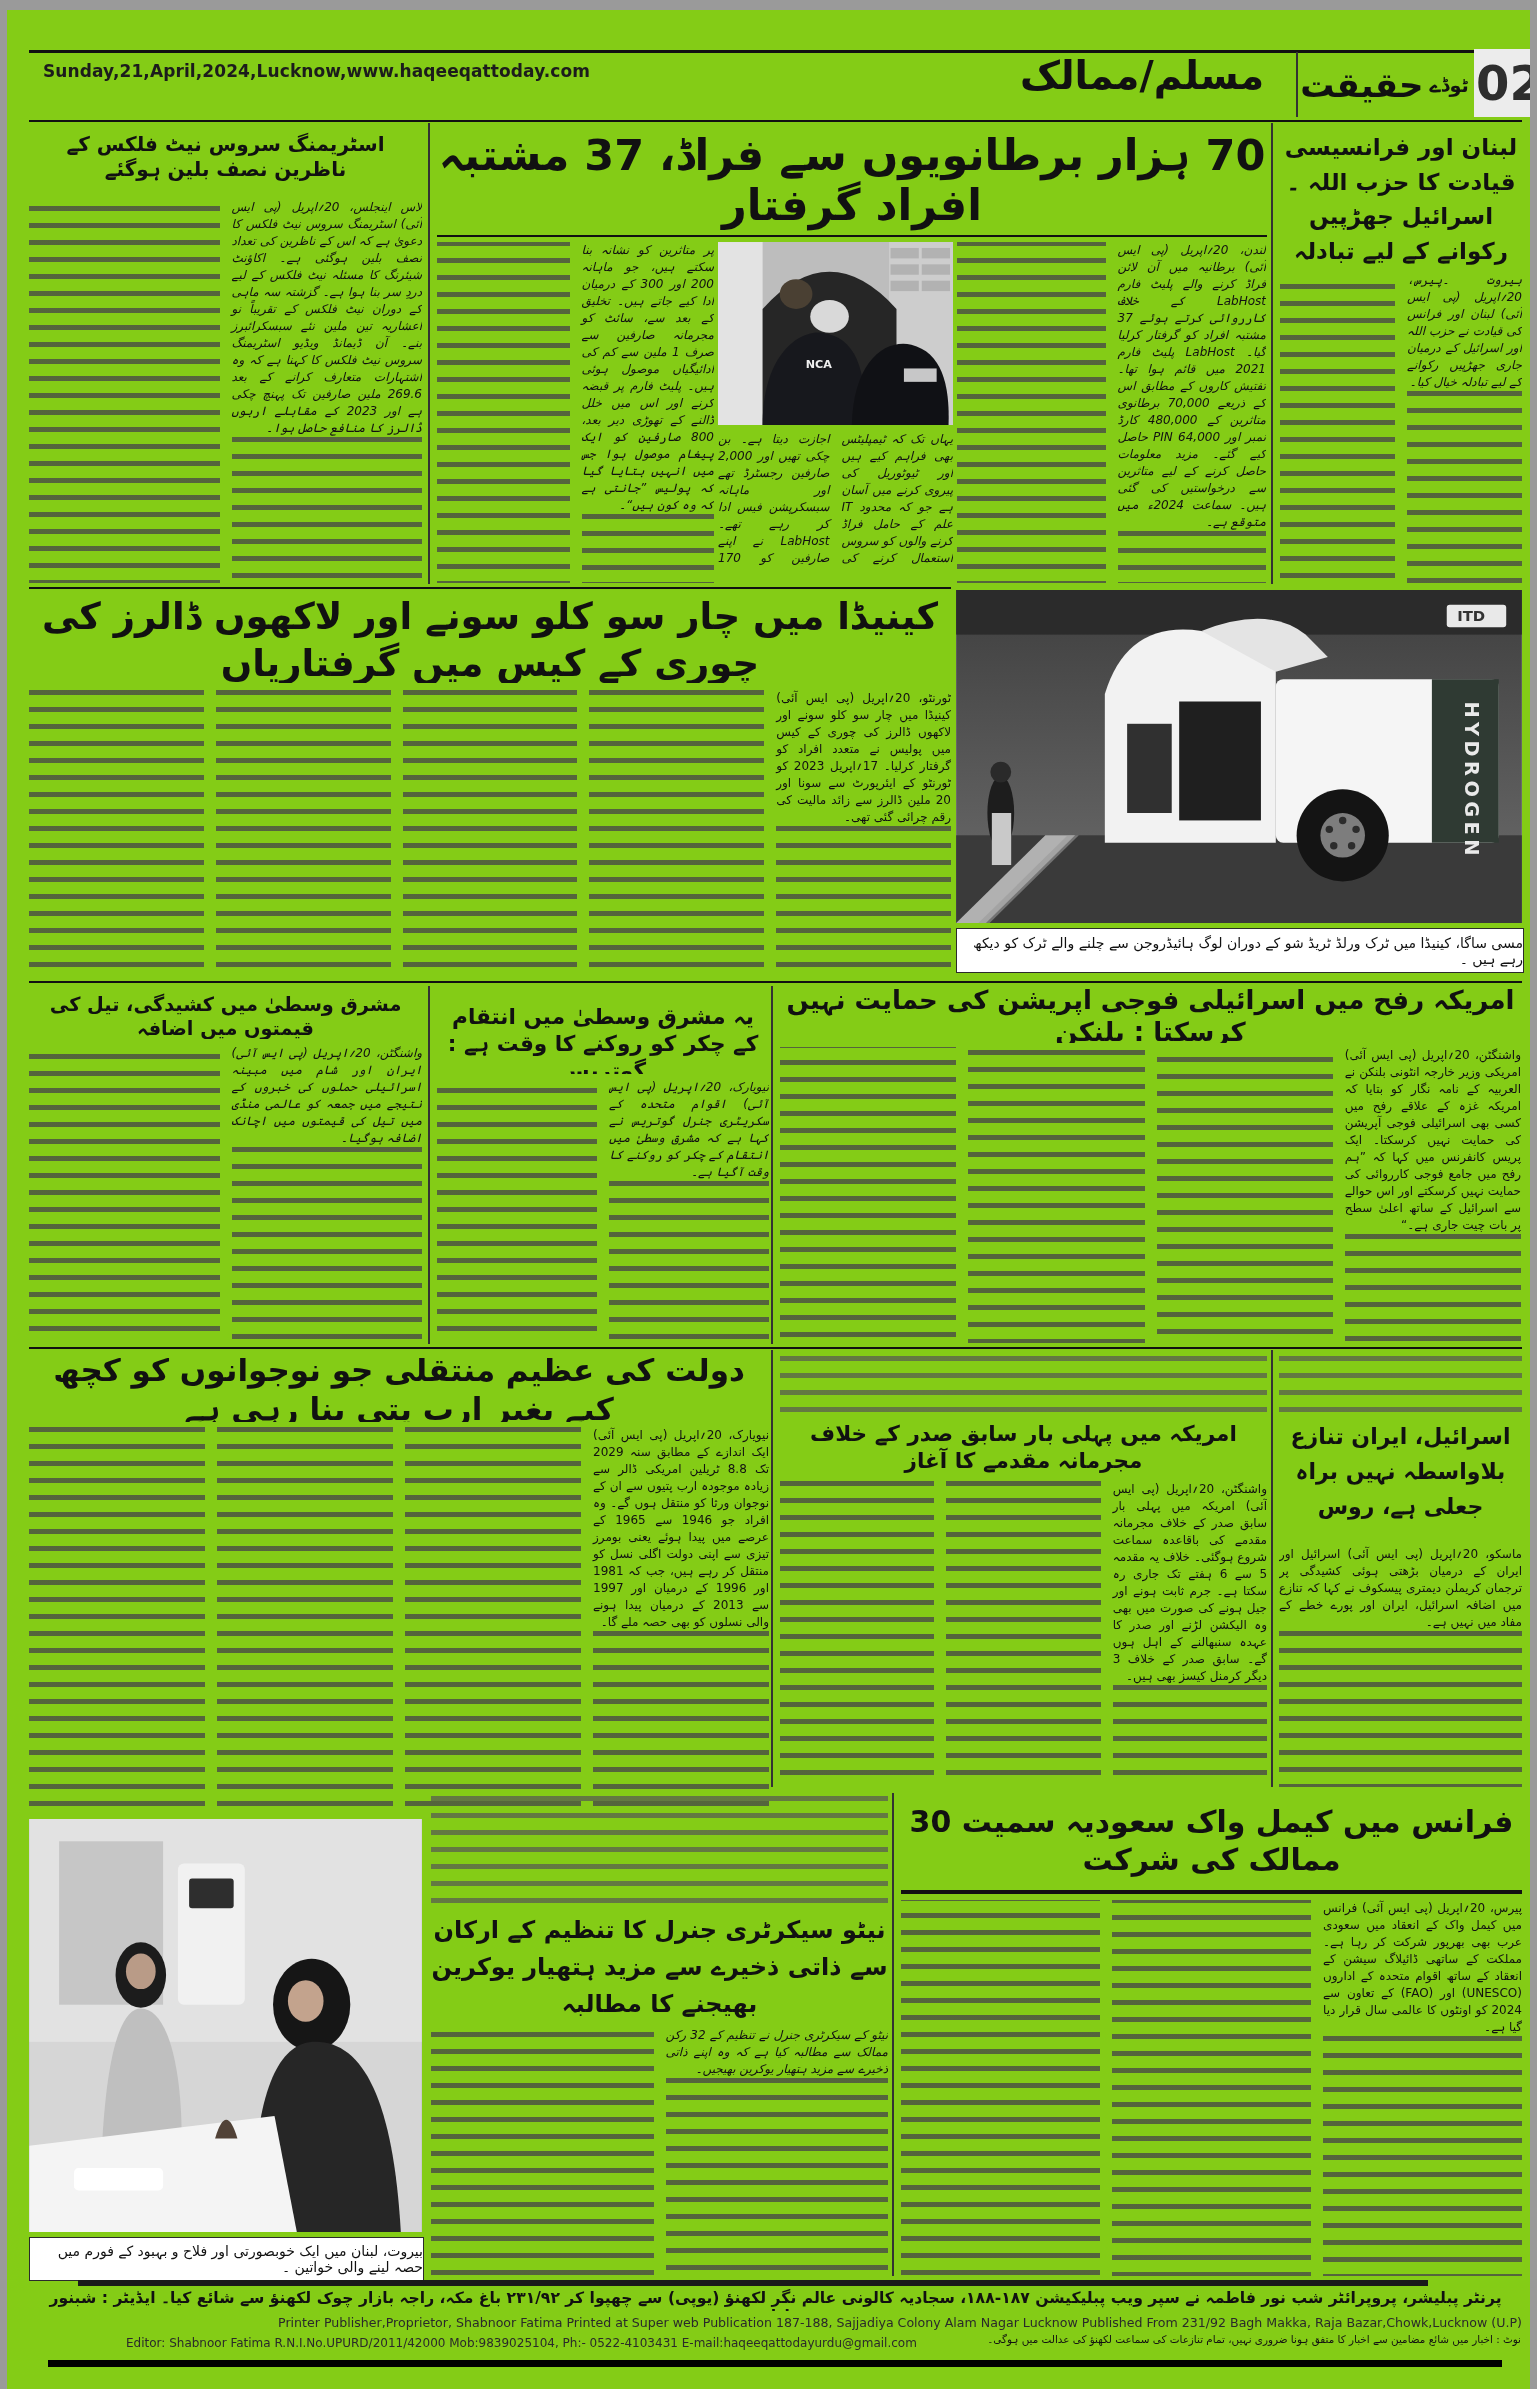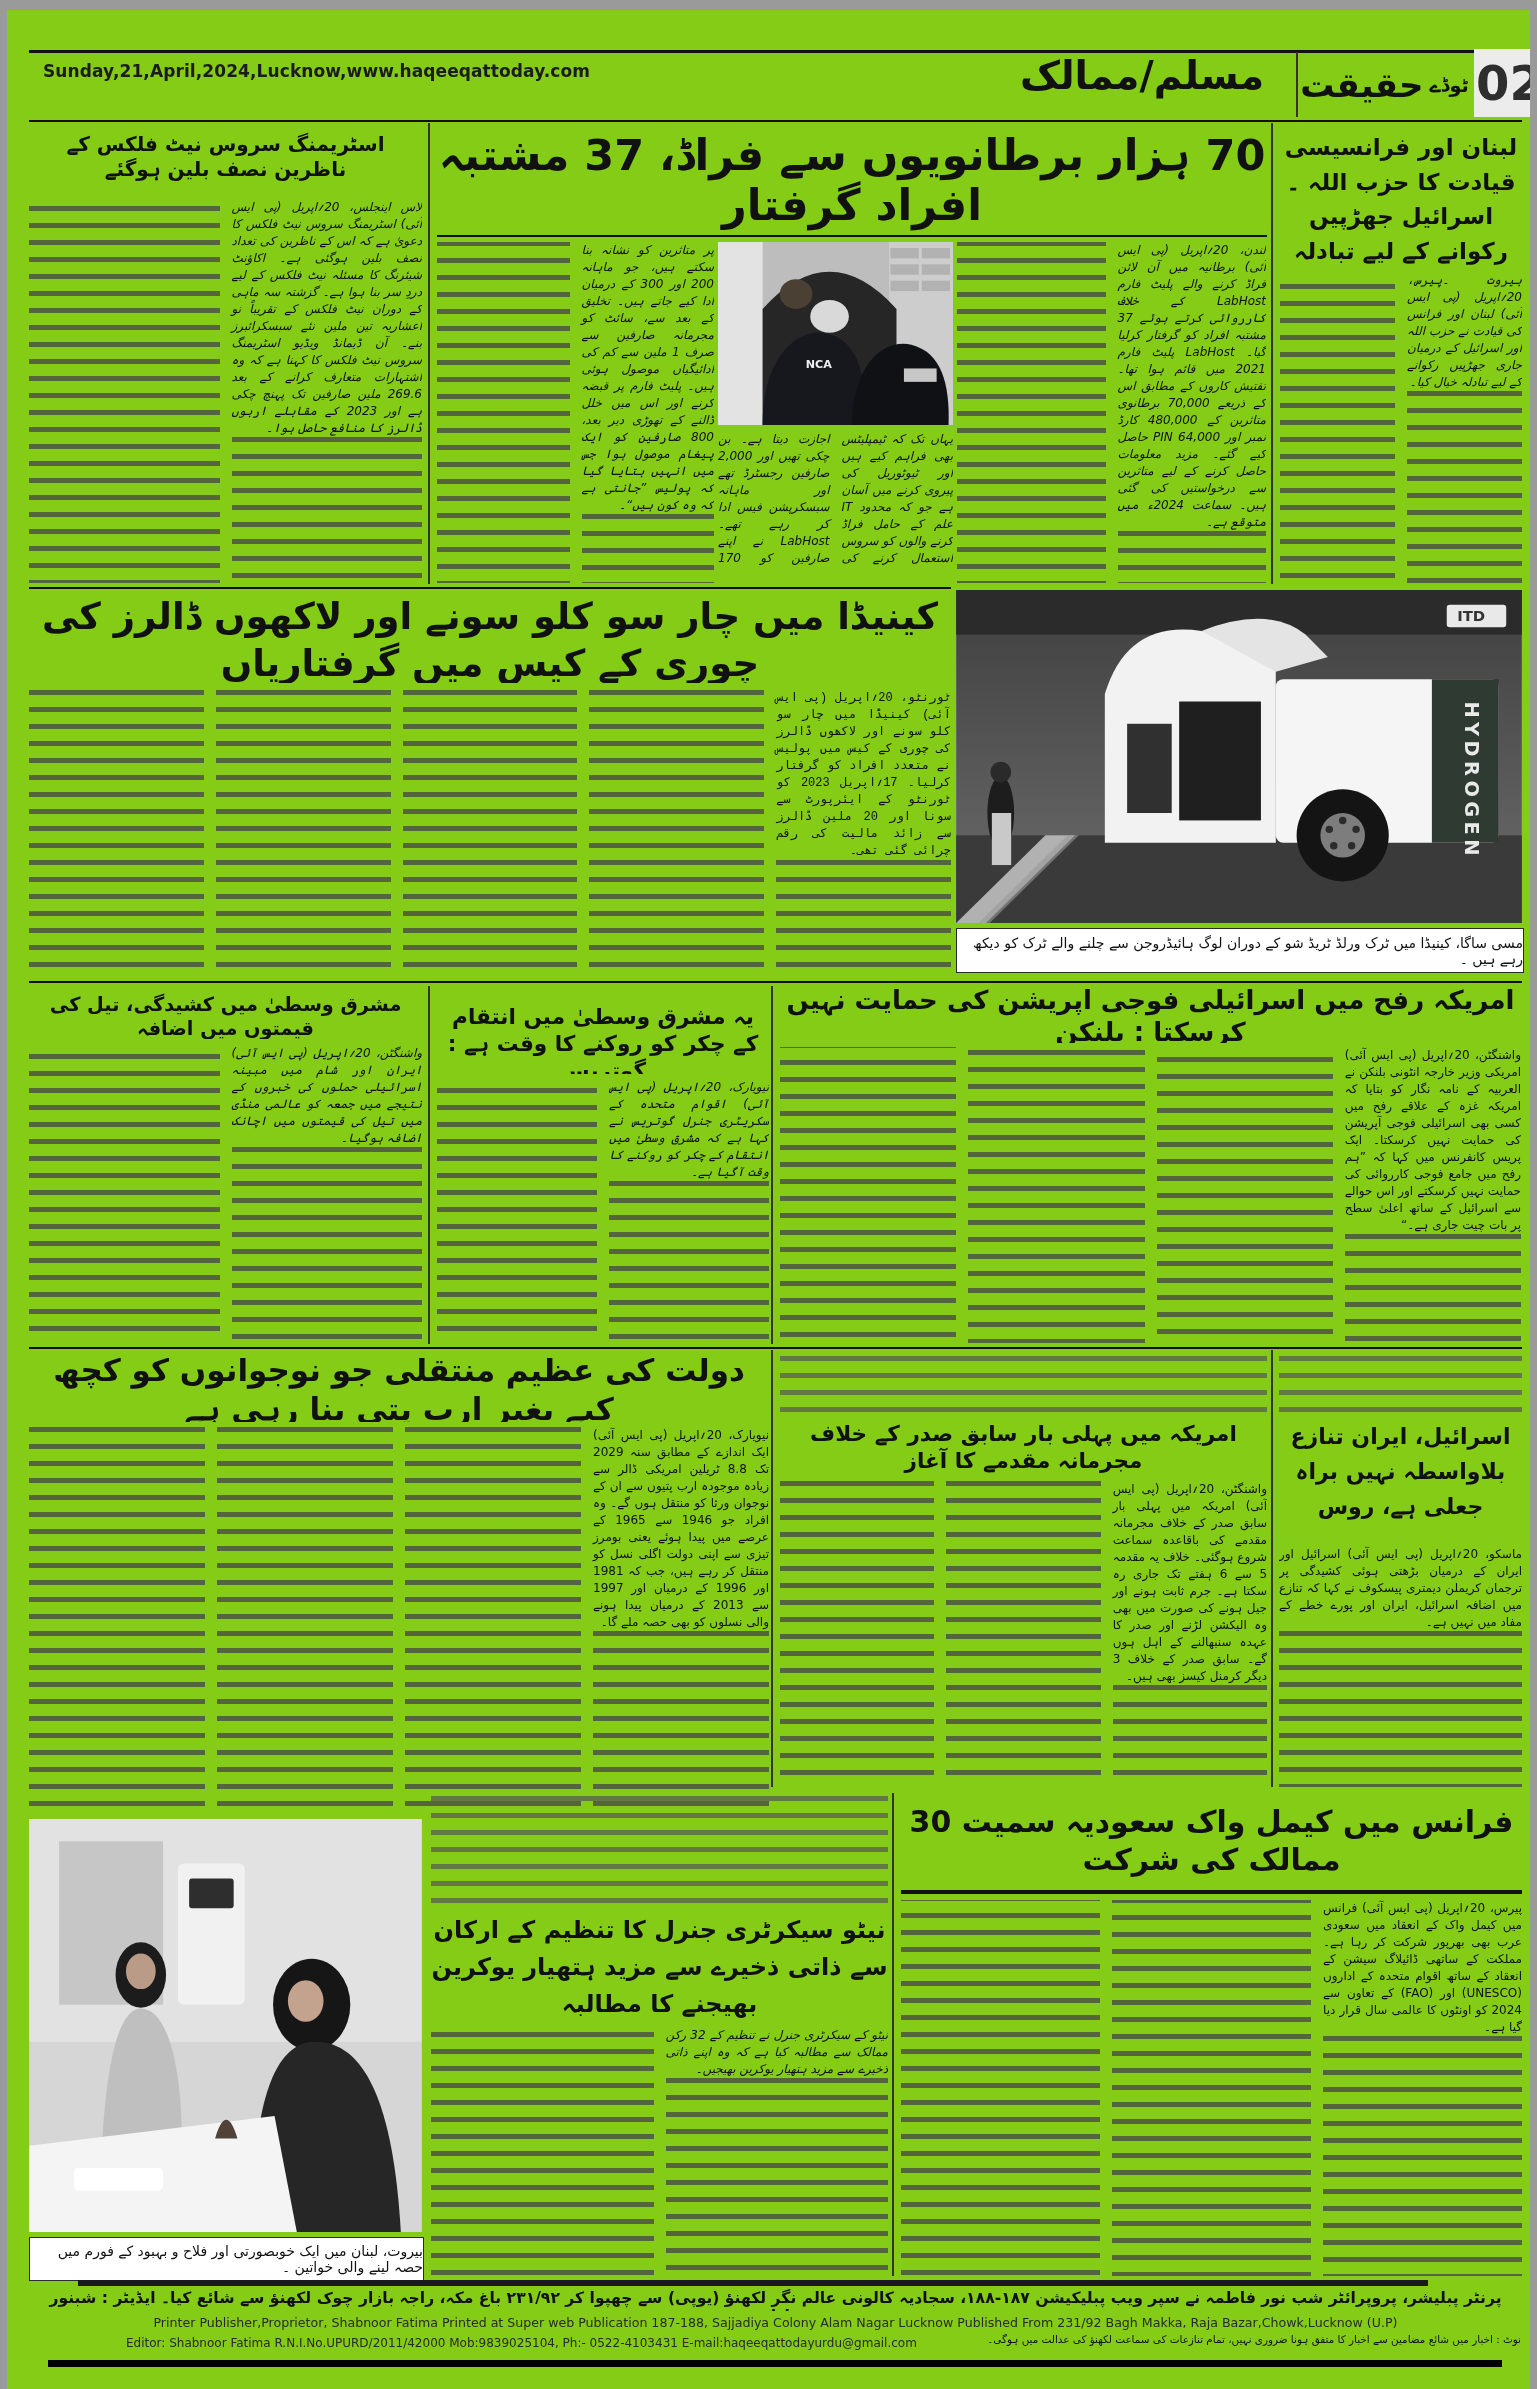--- a/index.html
+++ b/index.html
@@ -5,21 +5,21 @@
   html,body{margin:0;padding:0;background:#9a9a9a;}
   .sheet{position:relative;width:1523px;height:2389px;margin:10px auto;background:#84cc16;
          font-family:"DejaVu Sans",sans-serif;color:#111;overflow:hidden;}
   .abs{position:absolute;}
   .urdu{direction:rtl;unicode-bidi:plaintext;}
   .hl{font-weight:700;text-align:center;line-height:1.25;overflow:hidden;}
   .bodytxt{font-size:12px;line-height:17px;text-align:justify;overflow:hidden;}
   .cols2{column-count:2;column-gap:12px;font-style:italic;}
   .cols3{column-count:3;column-gap:12px;}
   .cols4{column-count:4;column-gap:12px;}
-  .cols5{column-count:5;column-gap:12px;font-family:Liberation Mono, monospace;}
+  .cols5{column-count:5;column-gap:12px;}
   .fill{width:100%;background:repeating-linear-gradient(to bottom,#474747 0px,#474747 5.2px,transparent 5.2px,transparent 17px);opacity:.78;}
   .fillsoft{width:100%;background:repeating-linear-gradient(to bottom,#555 0px,#555 5.2px,transparent 5.2px,transparent 17px);opacity:.7;}
   .hrule{background:#111;}
   .vrule{background:#333;width:1.5px;}
   .capbox{border:1.5px solid #2b2b2b;display:flex;align-items:center;justify-content:center;
           font-size:14px;text-align:right;overflow:hidden;background:#fff;}
   .photo{background:#bbb;overflow:hidden;}
   .pagenumbox{background:#ececec;display:flex;align-items:center;justify-content:center;
               font-weight:700;color:#2e2e2e;}
   .ltr{direction:ltr;}
@@ -222,19 +222,19 @@
 
   <div class="abs urdu hl" style="left:894px;top:1785px;width:621px;height:91px;font-size:30px;display:flex;align-items:center;justify-content:center;">فرانس میں کیمل واک سعودیہ سمیت 30 ممالک کی شرکت</div>
   <div class="abs hrule" style="left:894px;top:1880px;width:621px;height:3.7px;"></div>
   <div class="abs urdu bodytxt cols3" style="left:894px;top:1890px;width:621px;height:376px;">
     <span>پیرس، 20؍اپریل (پی ایس آئی) فرانس میں کیمل واک کے انعقاد میں سعودی عرب بھی بھرپور شرکت کر رہا ہے۔ مملکت کے ساتھی ڈائیلاگ سیشن کے انعقاد کے ساتھ اقوام متحدہ کے اداروں (UNESCO) اور (FAO) کے تعاون سے 2024 کو اونٹوں کا عالمی سال قرار دیا گیا ہے۔</span>
     <div class="fill" style="height:1339px;"></div>
   </div>
 
   <div class="abs" style="left:71px;top:2270px;width:1350px;height:6px;background:#1a1a1a;"></div>
   <div class="abs urdu" style="left:22px;top:2279px;width:1493px;height:22px;font-size:15.6px;font-weight:700;text-align:center;overflow:hidden;">پرنٹر پبلیشر، پروپرائٹر شب نور فاطمہ نے سپر ویب پبلیکیشن ۱۸۷-۱۸۸، سجادیہ کالونی عالم نگر لکھنؤ (یوپی) سے چھپوا کر ۲۳۱/۹۲ باغ مکہ، راجہ بازار چوک لکھنؤ سے شائع کیا۔ ایڈیٹر : شبنور فاطمہ</div>
-  <div class="abs ltr" style="left:22px;top:2305px;width:1493px;height:18px;font-size:12.6px;text-align:center;color:#2a2a2a;overflow:hidden;">Printer Publisher,Proprietor, Shabnoor Fatima Printed at Super web Publication 187-188, Sajjadiya Colony Alam Nagar Lucknow Published From 231/92 Bagh Makka, Raja Bazar,Chowk,Lucknow (U.P)</div>
+  <div class="abs ltr" style="left:22px;top:2305px;width:1493px;height:18px;font-size:12.6px;text-align:right;color:#2a2a2a;overflow:hidden;">Printer Publisher,Proprietor, Shabnoor Fatima Printed at Super web Publication 187-188, Sajjadiya Colony Alam Nagar Lucknow Published From 231/92 Bagh Makka, Raja Bazar,Chowk,Lucknow (U.P)</div>
   <div class="abs ltr" style="left:119px;top:2326px;width:811px;height:18px;font-size:12px;color:#2a2a2a;overflow:hidden;">Editor: Shabnoor Fatima   R.N.I.No.UPURD/2011/42000 Mob:9839025104, Ph:- 0522-4103431 E-mail:haqeeqattodayurdu@gmail.com</div>
   <div class="abs urdu" style="left:944px;top:2323px;width:570px;height:22px;font-size:10.4px;overflow:hidden;">نوٹ : اخبار میں شائع مضامین سے اخبار کا متفق ہونا ضروری نہیں، تمام تنازعات کی سماعت لکھنؤ کی عدالت میں ہوگی۔</div>
   <div class="abs" style="left:41px;top:2350px;width:1454px;height:6.7px;background:#000;"></div>
 
 </div>
 
 
 </body></html>

